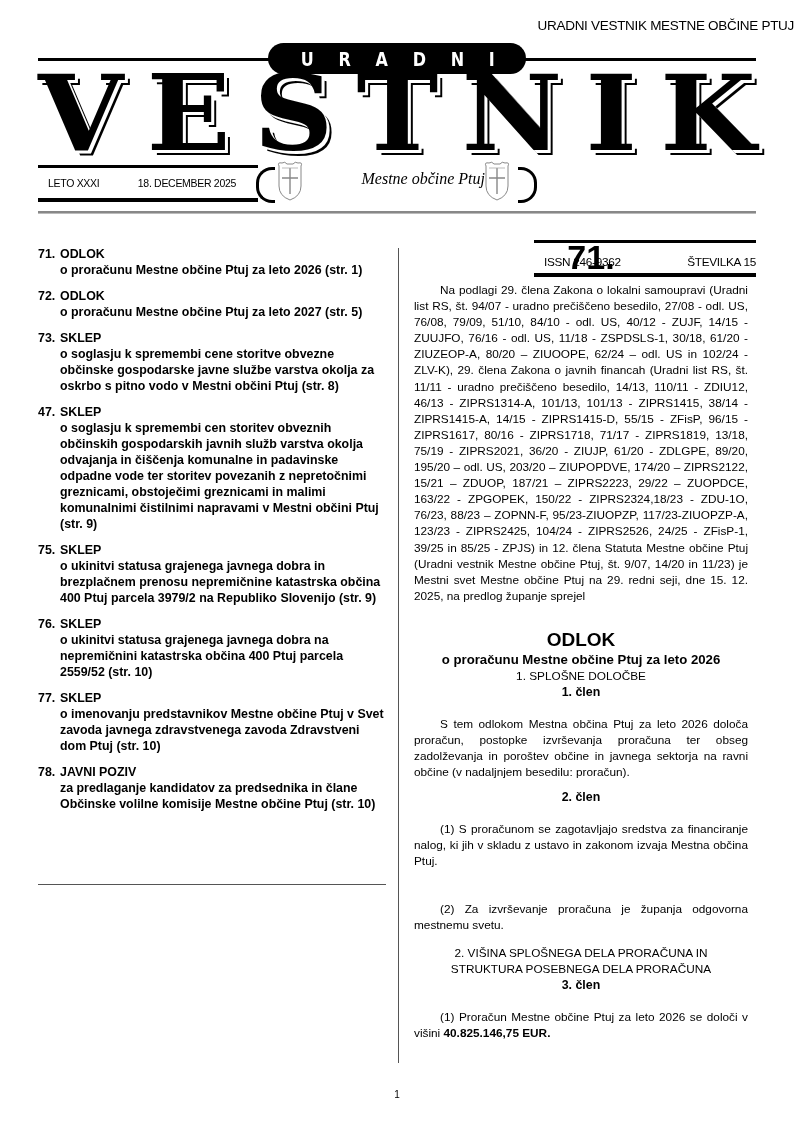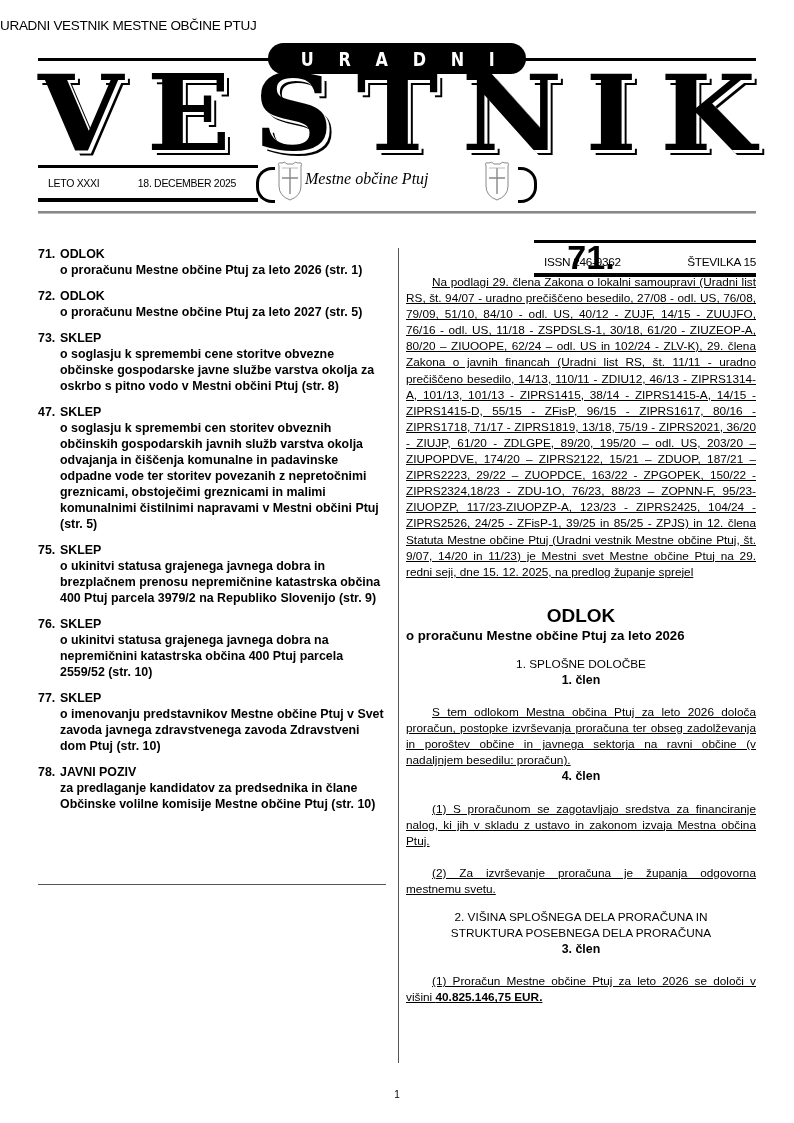--- a/index.html
+++ b/index.html
@@ -1,56 +1,56 @@
 <!DOCTYPE html>
 <html><head>
 <meta charset="utf-8">
 <style>
   html, body { margin: 0; padding: 0; background: #ffffff; }
   body { width: 794px; height: 1123px; position: relative; overflow: hidden; color: #000; font-family: "Liberation Sans", sans-serif; }
 
   
-  .top-caption { position: absolute; top: 18px; left: 0; width: 794px; text-align: left; font-size: 13.5px; letter-spacing: -0.3px; }
+  .top-caption { position: absolute; top: 18px; left: 0; width: 794px; text-align: right; font-size: 13.5px; letter-spacing: -0.3px; }
   .rule-top { position: absolute; left: 38px; width: 718px; top: 58px; height: 3px; background: #000; }
   .uradni-pill { position: absolute; left: 268px; top: 43px; width: 258px; height: 31px; background: #000; border-radius: 16px; display: flex; justify-content: space-around; align-items: center; padding: 0 20px; box-sizing: border-box; }
   .uradni-pill span { color: #fff; font-family: "DejaVu Sans", sans-serif; font-weight: bold; font-size: 20px; transform: scaleX(0.8); }
 
   .vestnik { position: absolute; left: 38px; top: 68px; width: 718px; height: 92px; display: flex; justify-content: space-between; align-items: flex-end; }
   .vestnik span { font-family: "DejaVu Serif", serif; font-weight: bold; font-size: 110px; line-height: 92px; color: #000;
     text-shadow: 3px 3px 0 #fff, 5px 5px 0 #000; transform: scaleY(0.95); display: inline-block; }
 
   .band { position: absolute; top: 165px; height: 30px; border-top: 3px solid #000; border-bottom: 4px solid #000; box-sizing: content-box; display: flex; align-items: center; font-size: 10.5px; letter-spacing: -0.3px; }
   .band.left { left: 38px; width: 220px; justify-content: space-between; padding: 0 22px 0 10px; box-sizing: border-box; height: 37px; }
   .band.right { left: 534px; width: 222px; justify-content: space-between; padding: 8px 0 0 10px; box-sizing: border-box; height: 37px; }
   .bracket-l { position: absolute; top: 167px; left: 256px; width: 16px; height: 30px; border: 3px solid #000; border-right: none; border-radius: 16px 0 0 16px; background: #fff; }
   .bracket-r { position: absolute; top: 167px; left: 518px; width: 16px; height: 30px; border: 3px solid #000; border-left: none; border-radius: 0 16px 16px 0; background: #fff; }
   .crest { position: absolute; top: 160px; width: 30px; height: 42px; }
   .crest.c1 { left: 275px; }
   .crest.c2 { left: 482px; }
-  .subtitle { position: absolute; top: 170px; left: 305px; width: 180px; text-align: left; font-family: "Liberation Serif", serif; font-style: italic; font-size: 16px; }
+  .subtitle { position: absolute; top: 170px; left: 305px; width: 180px; text-align: right; font-family: "Liberation Serif", serif; font-style: italic; font-size: 16px; }
   .rule-double { position: absolute; left: 38px; width: 718px; top: 211px; height: 2px; background: #888; border-bottom: 1px solid #bbb; }
 
   
   .toc { position: absolute; left: 38px; top: 246px; width: 350px; }
   .toc-item { margin-bottom: 10px; font-weight: bold; font-size: 12.4px; line-height: 16px; }
   .toc-head { display: flex; }
   .toc-num { width: 22px; }
   .toc-desc { padding-left: 22px; }
   .toc-rule { position: absolute; left: 38px; top: 884px; width: 348px; height: 1px; background: #555; }
 
   
   .col-divider { position: absolute; left: 398px; top: 248px; width: 1px; height: 815px; background: #555; }
 
   
   .right { position: absolute; left: 406px; top: 240px; width: 350px; font-size: 11.8px; line-height: 16.1px; }
   .big-num { text-align: center; font-weight: bold; font-size: 34px; line-height: 34px; margin-left: 20px; }
-  .para { text-align: justify; text-indent: 26px; margin: 0; text-decoration: underline; }
+  .para { text-align: justify; text-indent: 26px; margin: 8px; }
   .odlok-title { text-align: center; font-weight: bold; font-size: 19px; margin-top: 26px; line-height: 20px; }
-  .odlok-sub { font-weight: bold; font-size: 13.2px; margin-top: 2px; }
-  .sec-head { text-align: center; margin-top: 12px; font-size: 11.8px; }
+  .odlok-sub { text-align: center; font-weight: bold; font-size: 13.2px; margin-top: 2px; }
+  .sec-head { text-align: center; margin-top: 0; font-size: 11.8px; }
   .clen { text-align: center; font-weight: bold; font-size: 12.4px; margin-bottom: 16px; }
   .gap { height: 16px; }
 
   .page-num { position: absolute; top: 1089px; left: 0; width: 794px; text-align: center; font-size: 10px; }
 </style>
 </head>
 <body>
 
 <div class="top-caption">URADNI VESTNIK MESTNE OBČINE PTUJ</div>
 <div class="rule-top"></div>
@@ -115,21 +115,21 @@
         <span class="toc-num">73.</span>
         <span>SKLEP</span>
       </div>
     <div class="toc-desc">o soglasju k spremembi cene storitve obvezne občinske gospodarske javne službe varstva okolja za oskrbo s pitno vodo v Mestni občini Ptuj (str. 8)</div>
   </div>
   <div class="toc-item">
     <div class="toc-head">
         <span class="toc-num">47.</span>
         <span>SKLEP</span>
       </div>
-    <div class="toc-desc">o soglasju k spremembi cen storitev obveznih občinskih gospodarskih javnih služb varstva okolja odvajanja in čiščenja komunalne in padavinske odpadne vode ter storitev povezanih z nepretočnimi greznicami, obstoječimi greznicami in malimi komunalnimi čistilnimi napravami v Mestni občini Ptuj (str. 5)</div>
+    <div class="toc-desc">o soglasju k spremembi cen storitev obveznih občinskih gospodarskih javnih služb varstva okolja odvajanja in čiščenja komunalne in padavinske odpadne vode ter storitev povezanih z nepretočnimi greznicami, obstoječimi greznicami in malimi komunalnimi čistilnimi napravami v Mestni občini Ptuj (str. 9)</div>
   </div>
   <div class="toc-item">
     <div class="toc-head">
         <span class="toc-num">75.</span>
         <span>SKLEP</span>
       </div>
     <div class="toc-desc">o ukinitvi statusa grajenega javnega dobra in brezplačnem prenosu nepremičnine katastrska občina 400 Ptuj parcela 3979/2 na Republiko Slovenijo (str. 9)</div>
   </div>
   <div class="toc-item">
     <div class="toc-head">
@@ -158,21 +158,21 @@
 <div class="col-divider"></div>
 
 <div class="right">
   <div class="big-num">71.</div>
   <p class="para">Na podlagi 29. člena Zakona o lokalni samoupravi (Uradni list RS, št. 94/07 - uradno prečiščeno besedilo, 27/08 - odl. US, 76/08, 79/09, 51/10, 84/10 - odl. US, 40/12 - ZUJF, 14/15 - ZUUJFO, 76/16 - odl. US, 11/18 - ZSPDSLS-1, 30/18, 61/20 - ZIUZEOP-A, 80/20 – ZIUOOPE, 62/24 – odl. US in 102/24 - ZLV-K), 29. člena Zakona o javnih financah (Uradni list RS, št. 11/11 - uradno prečiščeno besedilo, 14/13, 110/11 - ZDIU12, 46/13 - ZIPRS1314-A, 101/13, 101/13 - ZIPRS1415, 38/14 - ZIPRS1415-A, 14/15 - ZIPRS1415-D, 55/15 - ZFisP, 96/15 - ZIPRS1617, 80/16 - ZIPRS1718, 71/17 - ZIPRS1819, 13/18, 75/19 - ZIPRS2021, 36/20 - ZIUJP, 61/20 - ZDLGPE, 89/20, 195/20 – odl. US, 203/20 – ZIUPOPDVE, 174/20 – ZIPRS2122, 15/21 – ZDUOP, 187/21 – ZIPRS2223, 29/22 – ZUOPDCE, 163/22 - ZPGOPEK, 150/22 - ZIPRS2324,18/23 - ZDU-1O, 76/23, 88/23 – ZOPNN-F, 95/23-ZIUOPZP, 117/23-ZIUOPZP-A, 123/23 - ZIPRS2425, 104/24 - ZIPRS2526, 24/25 - ZFisP-1, 39/25 in 85/25 - ZPJS) in 12. člena Statuta Mestne občine Ptuj (Uradni vestnik Mestne občine Ptuj, št. 9/07, 14/20 in 11/23) je Mestni svet Mestne občine Ptuj na 29. redni seji, dne 15. 12. 2025, na predlog županje sprejel</p>
   <div class="odlok-title">ODLOK</div>
   <div class="odlok-sub">o proračunu Mestne občine Ptuj za leto 2026</div>
   <div class="sec-head">1. SPLOŠNE DOLOČBE</div>
   <div class="clen">1. člen</div>
   <p class="para">S tem odlokom Mestna občina Ptuj za leto 2026 določa proračun, postopke izvrševanja proračuna ter obseg zadolževanja in poroštev občine in javnega sektorja na ravni občine (v nadaljnjem besedilu: proračun).</p>
-  <div class="clen">4. člen</div>
+  <div class="clen">2. člen</div>
   <p class="para">(1) S proračunom se zagotavljajo sredstva za financiranje nalog, ki jih v skladu z ustavo in zakonom izvaja Mestna občina Ptuj.</p>
   <div class="gap"></div>
   <p class="para">(2) Za izvrševanje proračuna je županja odgovorna mestnemu svetu.</p>
   <div class="sec-head" style="margin-top:12px">
     <div>2. VIŠINA SPLOŠNEGA DELA PRORAČUNA IN</div>
     <div>STRUKTURA POSEBNEGA DELA PRORAČUNA</div>
   </div>
   <div class="clen">3. člen</div>
   <p class="para"><span>(1) Proračun Mestne občine Ptuj za leto 2026 se določi v višini </span><b>40.825.146,75 EUR.</b></p>
 </div>

